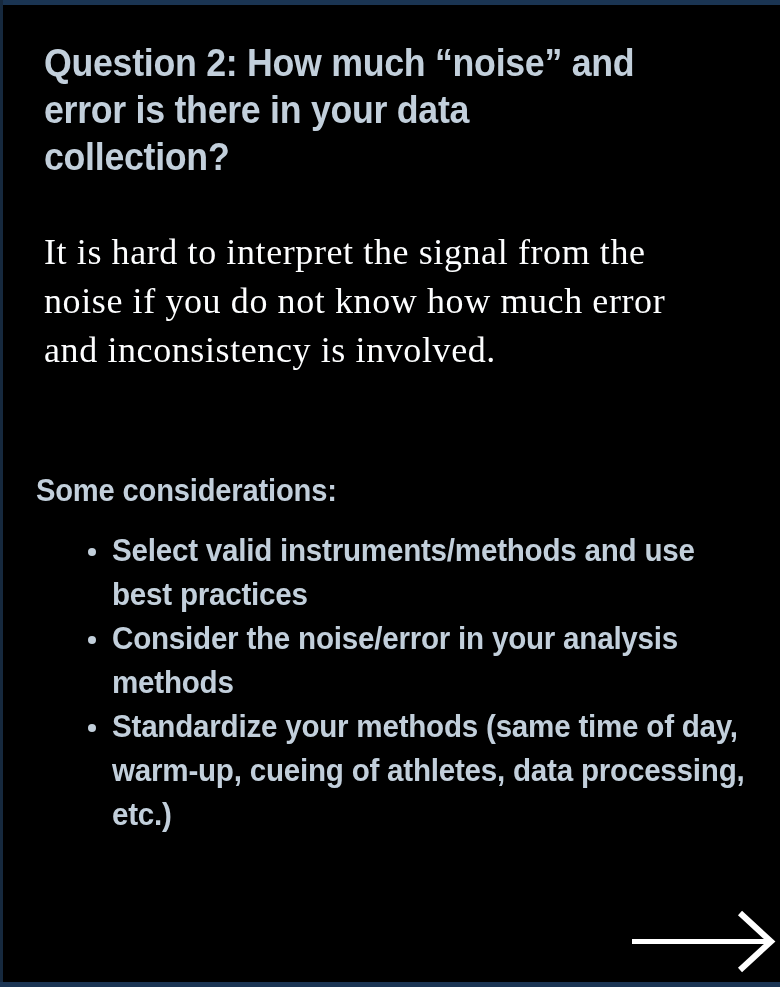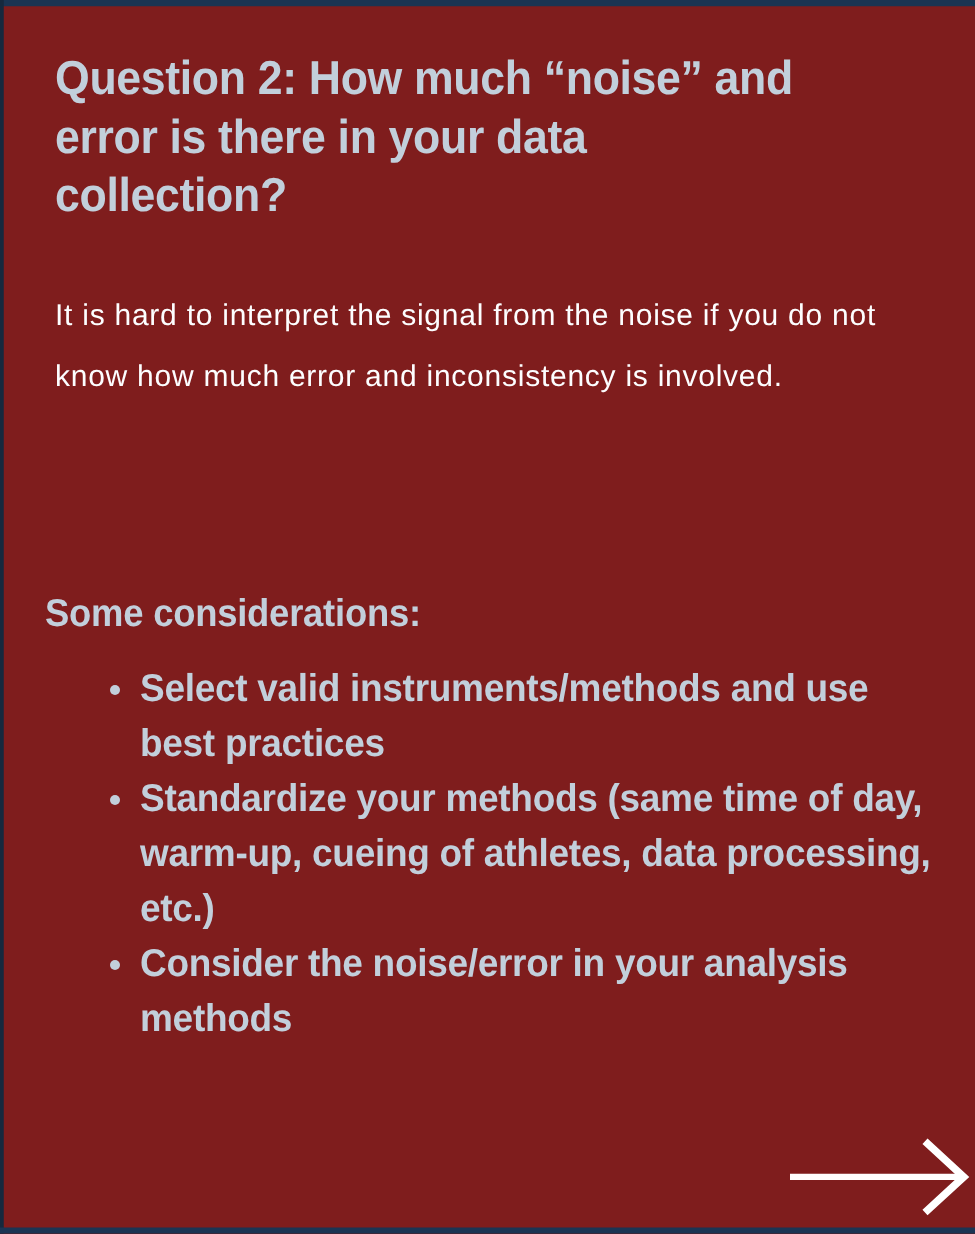--- a/index.html
+++ b/index.html
@@ -11,21 +11,21 @@
 
   body {
     font-family: "Liberation Sans", sans-serif;
   }
 
   #slide {
     position: relative;
     width: 780px;
     height: 987px;
     overflow: hidden;
-    background: #7f1d1d;
+    background: #000000;
     box-sizing: border-box;
   }
 
   
   .edge-top {
     position: absolute;
     left: 0;
     top: 0;
     width: 780px;
     height: 5px;
@@ -74,26 +74,26 @@
     white-space: pre-line;
   }
 
   
   .body-text {
     position: absolute;
     left: 44px;
     top: 228px;
     width: 680px;
     margin: 0;
-    font-size: 24px;
+    font-size: 36px;
     line-height: 49px;
     font-weight: 300;
     letter-spacing: 0.6px;
     color: #fdfeff;
-    font-family: Liberation Sans, sans-serif;
+    font-family: Liberation Serif, serif;
     white-space: pre-line;
   }
 
   
   .considerations-label {
     position: absolute;
     left: 36px;
     top: 471px;
     margin: 0;
     font-size: 31px;
@@ -172,24 +172,24 @@
 
     <p class="body-text">It is hard to interpret the signal from the noise if you do not know how much error and inconsistency is involved.</p>
 
     <p class="considerations-label">Some considerations:</p>
 
     <ul class="bullet-list">
       <li class="bullet-item">
         <span class="bullet-text">Select valid instruments/methods and use best practices</span>
       </li>
       <li class="bullet-item">
-        <span class="bullet-text">Standardize your methods (same time of day, warm-up, cueing of athletes, data processing, etc.)</span>
+        <span class="bullet-text">Consider the noise/error in your analysis methods</span>
       </li>
       <li class="bullet-item">
-        <span class="bullet-text">Consider the noise/error in your analysis methods</span>
+        <span class="bullet-text">Standardize your methods (same time of day, warm-up, cueing of athletes, data processing, etc.)</span>
       </li>
     </ul>
 
     <div class="next-arrow">
       <svg width="150" height="75" viewBox="0 0 150 75" aria-hidden="true">
         <path d="M4 36.5 L142 36.5" stroke="#ffffff" stroke-width="5" fill="none" stroke-linecap="butt"></path>
         <path d="M112 8 L143 36.5 L112 65" stroke="#ffffff" stroke-width="6" fill="none" stroke-linejoin="miter" stroke-linecap="butt"></path>
       </svg>
     </div>
 

